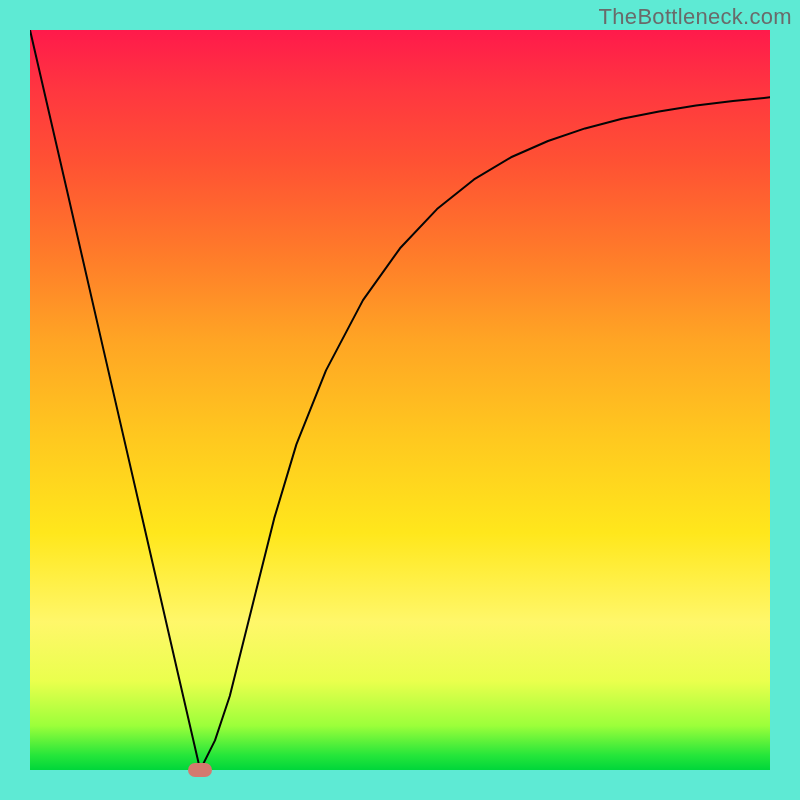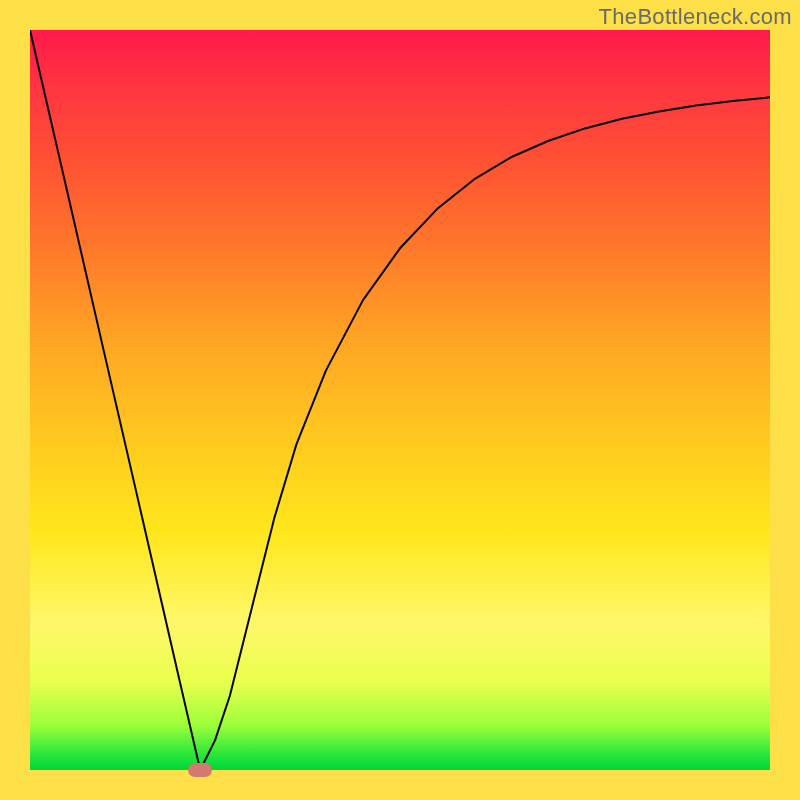--- a/index.html
+++ b/index.html
@@ -7,21 +7,21 @@
     padding: 0;
     width: 800px;
     height: 800px;
     overflow: hidden;
     font-family: Arial, Helvetica, sans-serif;
   }
   .frame {
     position: relative;
     width: 800px;
     height: 800px;
-    background: #fde047;
+    background: #5eead4;
     box-sizing: border-box;
   }
   .plot-area {
     position: absolute;
     left: 30px;
     top: 30px;
     width: 740px;
     height: 740px;
     background: linear-gradient(to bottom,
       #ff1a4b 0%,

